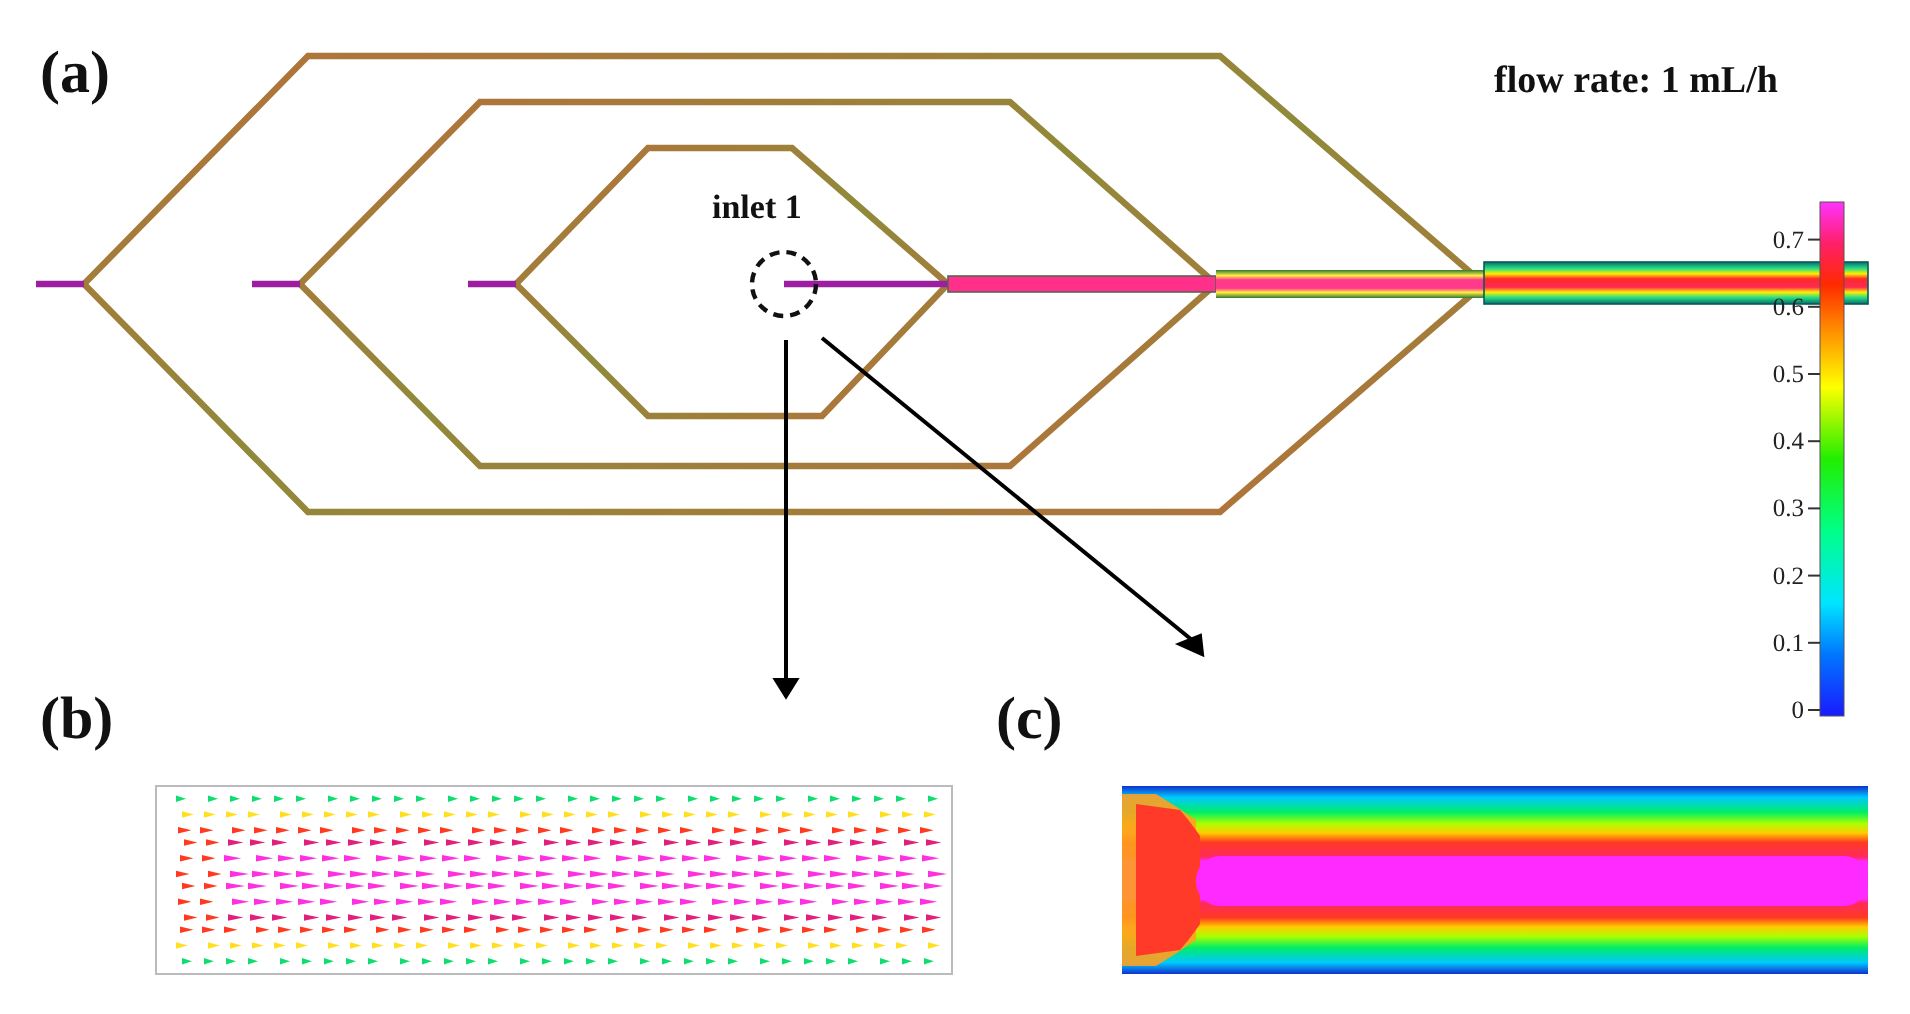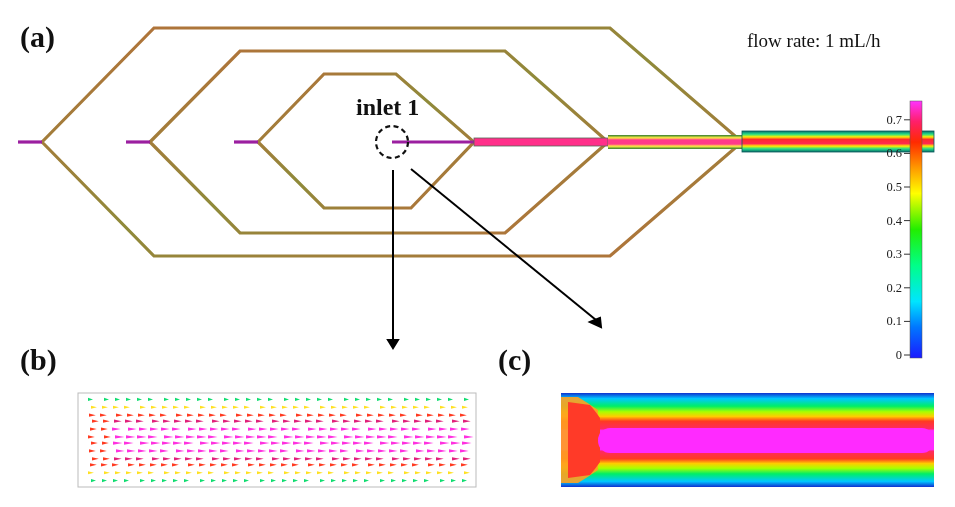--- a/index.html
+++ b/index.html
@@ -2,22 +2,22 @@
 <html><head>
 <meta charset="utf-8">
 <style>
   html, body { margin: 0; padding: 0; background: #ffffff; }
   body { width: 955px; height: 507px; position: relative; overflow: hidden;
          font-family: "Liberation Serif", serif; }
   .panel-label { position: absolute; font-weight: bold; font-size: 30px; color: #111; }
   #label-a { left: 20px; top: 20px; }
   #label-b { left: 20px; top: 343px; }
   #label-c { left: 498px; top: 343px; }
-  #flow-rate { position: absolute; left: 747px; top: 30px; font-weight: normal; font-size: 19px; color: #111; }
-  #inlet-label { position: absolute; left: 356px; top: 94px; font-weight: bold; font-size: 24px; color: #111; }
+  #flow-rate { position: absolute; left: 747px; top: 30px; font-weight: bold; font-size: 19px; color: #111; }
+  #inlet-label { position: absolute; left: 356px; top: 94px; font-weight: bold; font-size: 17px; color: #111; }
   svg { position: absolute; left: 0; top: 0; }
   .tick-label { font-family: "Liberation Serif", serif; font-size: 12.5px; fill: #222; }
 </style>
 </head>
 <body>
 
 <div class="panel-label" id="label-a">(a)</div>
 <div class="panel-label" id="label-b">(b)</div>
 <div class="panel-label" id="label-c">(c)</div>
 <div id="flow-rate">flow rate: 1 mL/h</div>

